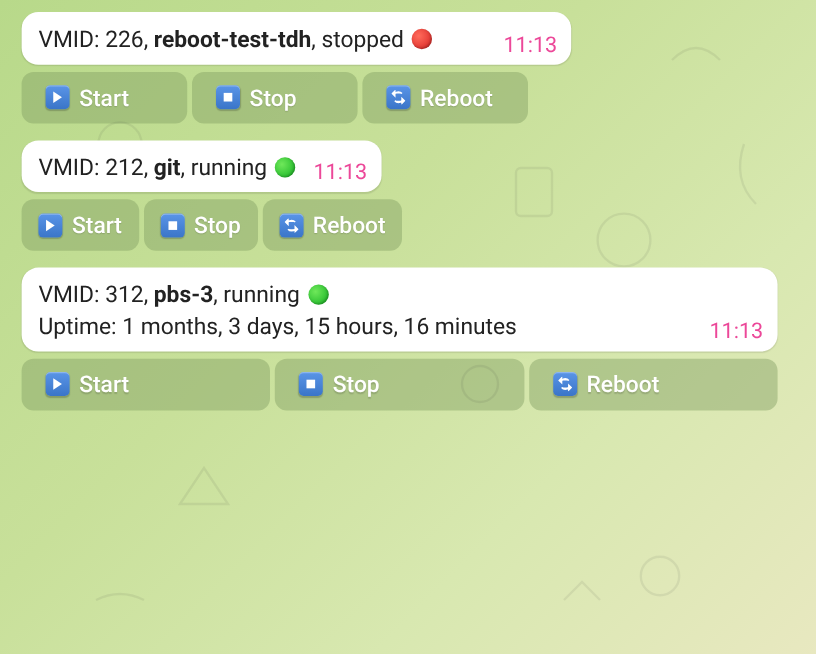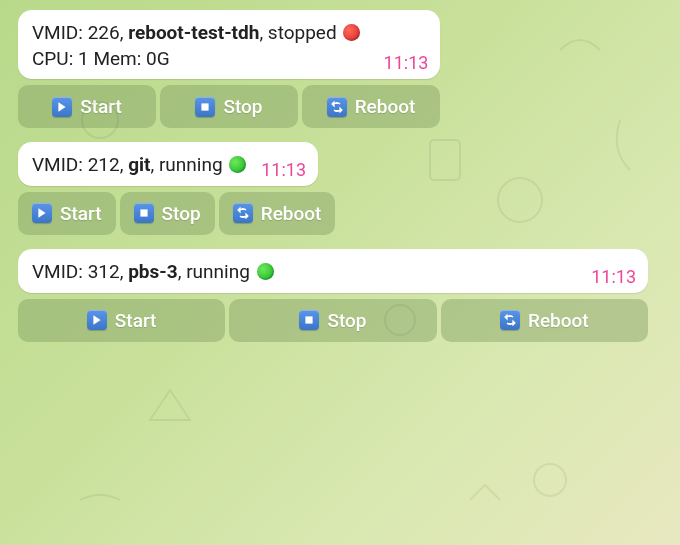--- a/index.html
+++ b/index.html
@@ -55,21 +55,20 @@
   }
   .btn {
     background: rgba(130, 160, 100, 0.45);
     color: #ffffff;
     font-size: 19px;
     font-weight: 500;
     padding: 10px 20px;
     border-radius: 10px;
     display: flex;
     align-items: center;
-    justify-content: center;
     gap: 8px;
     cursor: pointer;
     text-shadow: 0 1px 1px rgba(0,0,0,0.15);
   }
   .btn-wide { flex: 1; }
   .icon-box {
     width: 20px; height: 20px;
     background: linear-gradient(#5a95e8, #3a75c8);
     border-radius: 4px;
     display: flex; align-items: center; justify-content: center;
@@ -93,34 +92,28 @@
     <path d="M150 420 l20 -30 l20 30 z"></path>
       <circle cx="400" cy="320" r="15"></circle>
       <path d="M620 120 q-10 30 10 50"></path>
     <path d="M80 500 q20 -10 40 0"></path>
       <circle cx="550" cy="480" r="16"></circle>
       <path d="M470 500 l15 -15 l15 15"></path>
   </g>
 </svg>
 
 <div class="group">
-  <div class="msg" style="padding-right:80px;min-width:400px">
+  <div class="msg" style="padding-right:116px;min-width:400px">
     <div class="msg-line">
       <span>VMID:</span>
       <span>226</span>,
       <b>reboot-test-tdh</b>,
       <span>stopped</span>
       <span class="status-dot dot-red"></span>
     </div>
-    <div class="msg-line">
-      <span>CPU:</span>
-      <span>1</span>
-      <span>Mem:</span>
-      <span>0G</span>
-    </div>
     <span class="ts">11:13</span>
   </div>
   <div class="btn-row row1">
     <div class="btn">
       <span class="icon-box">
           <svg viewBox="0 0 10 10">
             <path d="M2 1 L8 5 L2 9 Z"></path>
           </svg>
         </span>
       <span>Start</span>
@@ -185,20 +178,24 @@
 
 <div class="group" style="width:100%">
   <div class="msg" style="min-width:630px">
     <div class="msg-line">
       <span>VMID:</span>
       <span>312</span>,
       <b>pbs-3</b>,
       <span>running</span>
       <span class="status-dot dot-green"></span>
     </div>
+    <div class="msg-line">
+      <span>Uptime:</span>
+      <span>1 months, 3 days, 15 hours, 16 minutes</span>
+    </div>
     <span class="ts">11:13</span>
   </div>
   <div class="btn-row" style="width:630px">
     <div class="btn btn-wide">
       <span class="icon-box">
           <svg viewBox="0 0 10 10">
             <path d="M2 1 L8 5 L2 9 Z"></path>
           </svg>
         </span>
       <span>Start</span>

